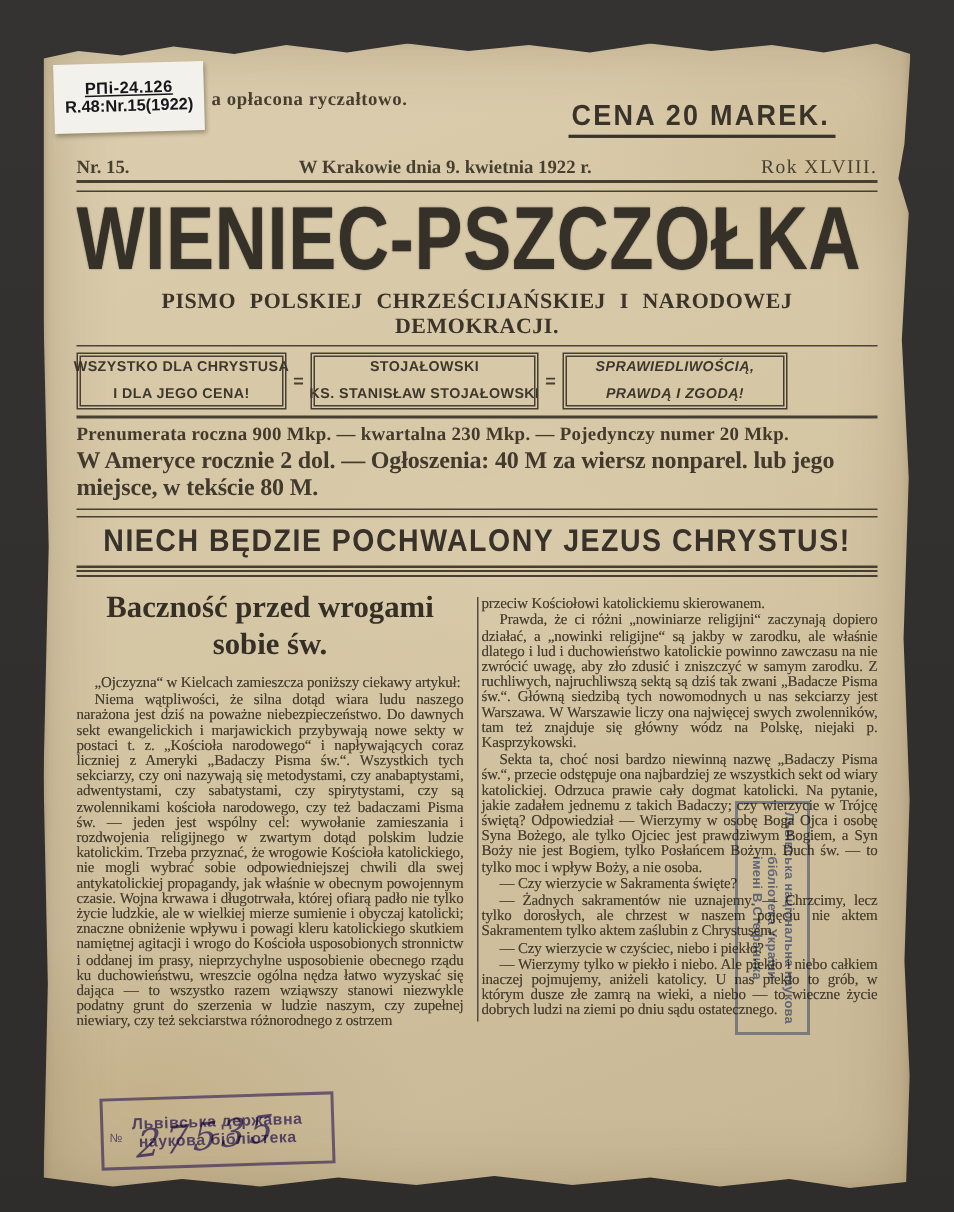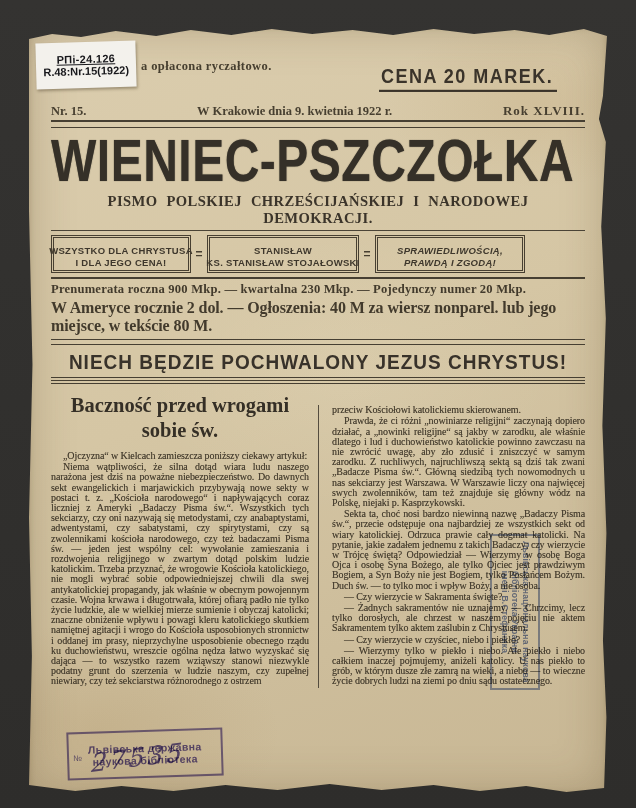--- a/index.html
+++ b/index.html
@@ -51,42 +51,42 @@
     position:absolute;left:350px;top:40px;
     font-family:"Liberation Sans",sans-serif;font-weight:bold;
     font-size:18px;letter-spacing:1.5px;color:#3a332a;
     border-bottom:2.5px solid #3a332a;padding:0 4px 1px 2px;
     transform:scaleY(1.08);
   }
   .date-row{
     display:flex;justify-content:space-between;align-items:flex-end;
     font-size:12.5px;font-weight:bold;color:#473f30;height:20px;
   }
-  .date-row .vol{font-weight:bold;font-size:13px;letter-spacing:1px;}
+  .date-row .vol{font-weight:normal;font-size:13px;letter-spacing:1px;}
   .rule{border:0;margin:0;}
   .rule-thickthin{height:5px;border-top:2.5px solid #463f32;border-bottom:1px solid #463f32;margin:1px 0 2px 0;}
   .masthead-wrap{margin-top:2px;height:62px;}
   .masthead{
     display:inline-block;margin:0;
     font-family:"Liberation Sans",sans-serif;font-weight:bold;
     font-size:48px;letter-spacing:.5px;line-height:50px;color:#353028;
     transform:scaleY(1.24);transform-origin:top center;
     text-shadow:0 0 1px rgba(53,48,40,.7);
     white-space:nowrap;
   }
   .subtitle{
     text-align:center;font-weight:bold;font-size:14.6px;letter-spacing:.4px;word-spacing:5px;
     color:#3b342a;margin-top:1px;
   }
   .rule-thin{height:0;border-top:1.5px solid #4a4336;margin:3px 0 4px 0;}
   .mottoes{display:flex;align-items:stretch;justify-content:flex-start;gap:0;height:38px;width:488px;}
   .motto-box{
     flex:0 0 auto;box-sizing:border-box;
     border:3px double #473f31;
-    display:flex;flex-direction:column;align-items:center;justify-content:flex-end;
+    display:flex;flex-direction:column;align-items:center;justify-content:space-between;
     font-family:"Liberation Sans",sans-serif;font-weight:bold;
     font-size:9.5px;letter-spacing:.3px;color:#3e372c;line-height:12px;
     padding:1px 6px;text-align:center;white-space:nowrap;
   }
   .motto-box.b1{width:140px;}
   .motto-box.b2{width:152px;}
   .motto-box.b3{width:150px;font-style:italic;}
   .eq{
     flex:0 0 auto;align-self:center;width:16px;text-align:center;
     font-family:"Liberation Sans",sans-serif;font-weight:bold;font-size:12px;color:#473f31;
@@ -99,24 +99,24 @@
   .banner{
     text-align:center;font-family:"Liberation Sans",sans-serif;font-weight:bold;
     font-size:19px;letter-spacing:1px;color:#38322a;margin:6px 0 4px 0;
     transform:scaleY(1.1);
   }
   .rule-triple{
     height:8px;margin:2px 0 6px 0;
     background:linear-gradient(#463f32 0 1.5px,transparent 1.5px 3px,#463f32 3px 4.5px,transparent 4.5px 6px,#463f32 6px 7.5px,transparent 7.5px);
   }
   
-  .columns{display:flex;align-items:flex-end;}
+  .columns{display:flex;align-items:center;}
   .col{box-sizing:border-box;width:50%;}
   .col-left{padding-right:9px;}
-  .col-right{border-left:1px solid #544c3e;padding-left:13px;}
+  .col-right{border-left:1px solid #544c3e;padding-left:2px;}
   .article-title{
     text-align:center;font-weight:bold;font-size:20.5px;line-height:25px;
     color:#352f26;margin:2px 0 8px 0;
   }
   .col p{
     margin:0 0 1px 0;font-size:10px;line-height:10.2px;text-align:justify;
     text-indent:12px;color:#443c2e;letter-spacing:-.1px;
     text-shadow:0 0 .4px rgba(62,52,36,.55);
   }
   .col-right p:first-child{text-indent:0;}
@@ -180,21 +180,21 @@
     <div class="subtitle">PISMO POLSKIEJ CHRZEŚCIJAŃSKIEJ I NARODOWEJ DEMOKRACJI.</div>
     <div class="rule rule-thin"></div>
 
     <div class="mottoes">
       <div class="motto-box b1">
         <span>WSZYSTKO DLA CHRYSTUSA</span>
         <span>I DLA JEGO CENA!</span>
       </div>
       <div class="eq">=</div>
       <div class="motto-box b2">
-        <span>STANISŁAW</span>
+        <span>STOJAŁOWSKI</span>
         <span>KS. STANISŁAW STOJAŁOWSKI</span>
       </div>
       <div class="eq">=</div>
       <div class="motto-box b3">
         <span>SPRAWIEDLIWOŚCIĄ,</span>
         <span>PRAWDĄ I ZGODĄ!</span>
       </div>
     </div>
     <div class="rule rule-thick"></div>
 

